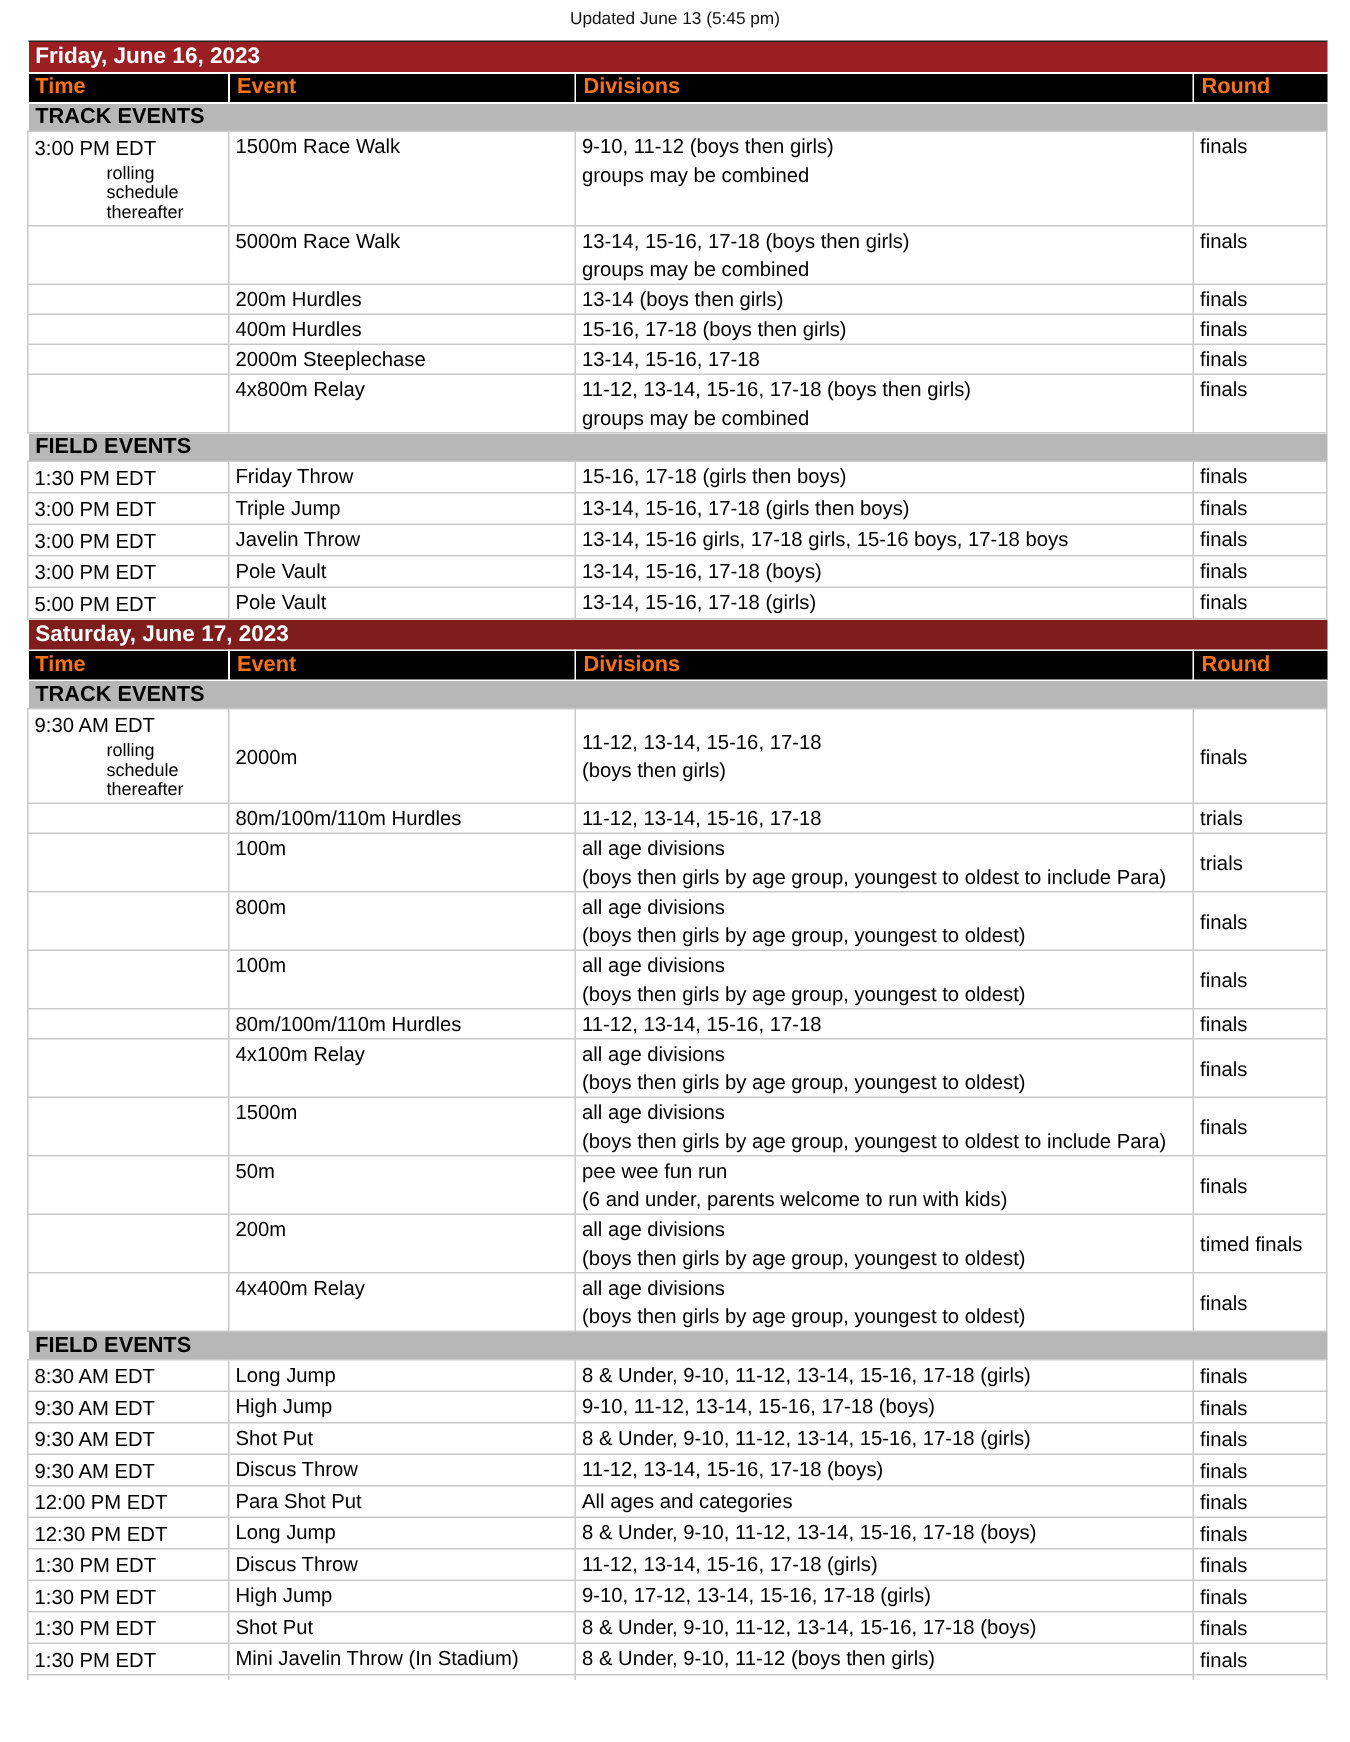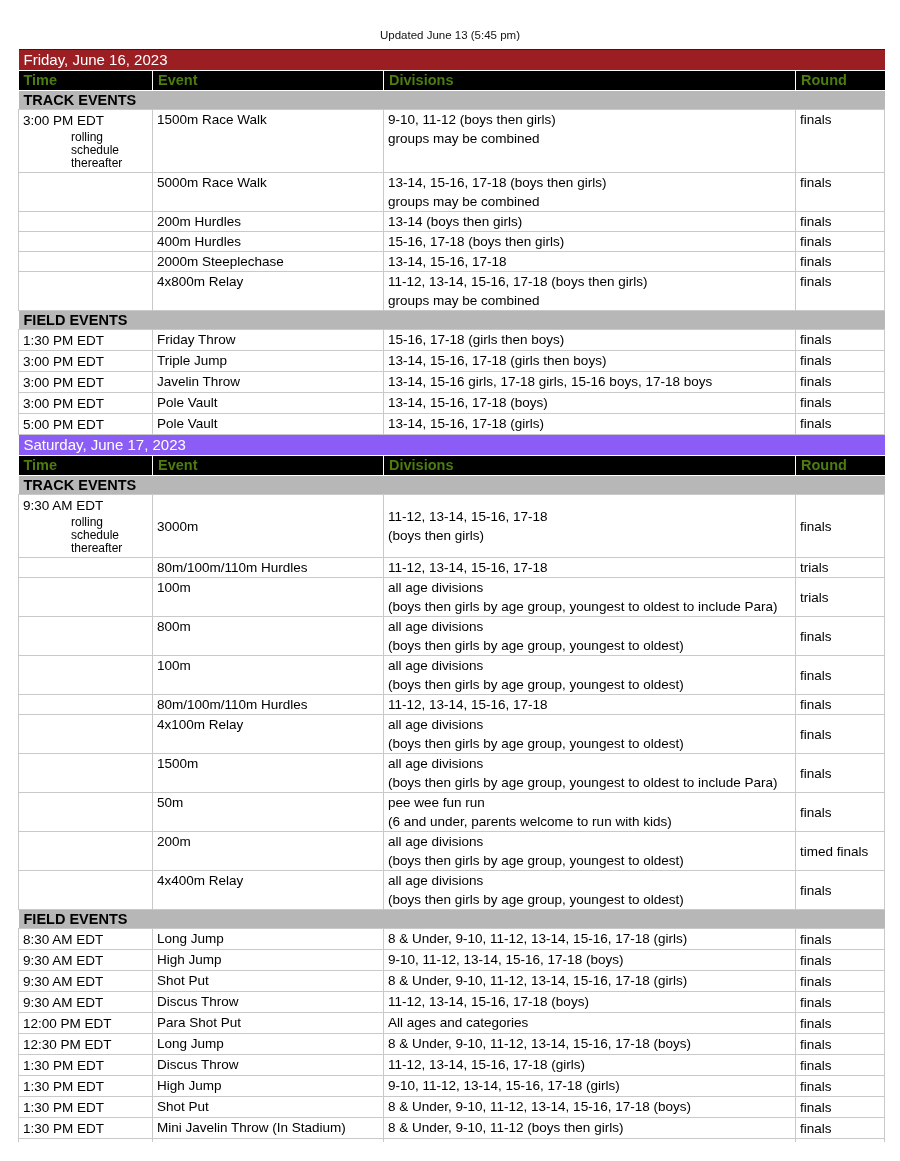--- a/index.html
+++ b/index.html
@@ -3,33 +3,33 @@
 <meta charset="utf-8">
 <style>
   html,body { margin:0; padding:0; background:#fff; }
   body {
     width:900px; height:1161px; overflow:hidden;
     font-family:"Liberation Sans","DejaVu Sans",sans-serif; color:#000;
     -webkit-font-smoothing:antialiased;
   }
   .updated {
     text-align:center; font-size:11.5px; line-height:14px;
-    padding-top:6px; height:21px; color:#111;margin-top:22px;
+    padding-top:6px; height:21px; color:#111;
   }
   table.schedule {
     border-collapse:collapse; table-layout:fixed;
     margin-left:18px; width:866px;
   }
   td { font-size:13.5px; line-height:19px; padding:0 4px; vertical-align:top; overflow:hidden; }
   td.banner {
-    color:#fff; font-weight:normal; font-size:15px; height:20px;
+    color:#fff; font-weight:bold; font-size:15px; height:20px;
     border-top:1px solid #222; border-bottom:1px solid #fff; padding-left:5px;
   }
   td.colhead {
-    background:#000; color:#4d7c0f; font-weight:bold; font-size:14.5px; height:19px;
+    background:#000; color:#f97316; font-weight:bold; font-size:14.5px; height:19px;
     border-right:1px solid #fff; border-bottom:1px solid #fff; padding-left:5px;
   }
   td.colhead:last-child { border-right:none; }
   td.section {
     font-weight:bold; font-size:14.5px; height:18px; line-height:18px; padding-left:5px;
   }
   tr.data td { border:1px solid #c9c9c9; }
   tr.data td.time { padding-top:1px; }
   .note { font-size:12px; line-height:13px; max-width:95px; padding:1px 0 2px;margin-left:48px; }
   .dline { display:block; }
@@ -176,37 +176,37 @@
         <td class="time">
           <div>5:00 PM EDT</div>
         </td>
         <td class="event">Pole Vault</td>
         <td class="divisions">
           <span class="dline">13-14, 15-16, 17-18 (girls)</span>
         </td>
         <td class="round">finals</td>
       </tr>
       <tr>
-        <td class="banner" colspan="4" style="background: #8b5cf6;">Saturday, June 17, 2023</td>
+        <td class="banner" colspan="4" style="background: #7f1d1d;">Saturday, June 17, 2023</td>
       </tr>
       <tr>
         <td class="colhead" style="background: rgb(0, 0, 0);">Time</td>
         <td class="colhead" style="background: rgb(0, 0, 0);">Event</td>
         <td class="colhead" style="background: rgb(0, 0, 0);">Divisions</td>
         <td class="colhead" style="background: rgb(0, 0, 0);">Round</td>
       </tr>
       <tr>
         <td class="section" colspan="4" style="background: rgb(183, 183, 183);">TRACK EVENTS</td>
       </tr>
       <tr class="data day1 hasnote">
         <td class="time">
           <div>9:30 AM EDT</div>
           <div class="note">rolling schedule thereafter</div>
         </td>
-        <td class="event">3000m</td>
+        <td class="event">2000m</td>
         <td class="divisions">
           <span class="dline">11-12, 13-14, 15-16, 17-18</span>
           <span class="dline">(boys then girls)</span>
         </td>
         <td class="round">finals</td>
       </tr>
       <tr class="data day1">
         <td class="time">
           <div></div>
         </td>
@@ -386,21 +386,21 @@
           <span class="dline">11-12, 13-14, 15-16, 17-18 (girls)</span>
         </td>
         <td class="round">finals</td>
       </tr>
       <tr class="data day1">
         <td class="time">
           <div>1:30 PM EDT</div>
         </td>
         <td class="event">High Jump</td>
         <td class="divisions">
-          <span class="dline">9-10, 11-12, 13-14, 15-16, 17-18 (girls)</span>
+          <span class="dline">9-10, 17-12, 13-14, 15-16, 17-18 (girls)</span>
         </td>
         <td class="round">finals</td>
       </tr>
       <tr class="data day1">
         <td class="time">
           <div>1:30 PM EDT</div>
         </td>
         <td class="event">Shot Put</td>
         <td class="divisions">
           <span class="dline">8 &amp; Under, 9-10, 11-12, 13-14, 15-16, 17-18 (boys)</span>

